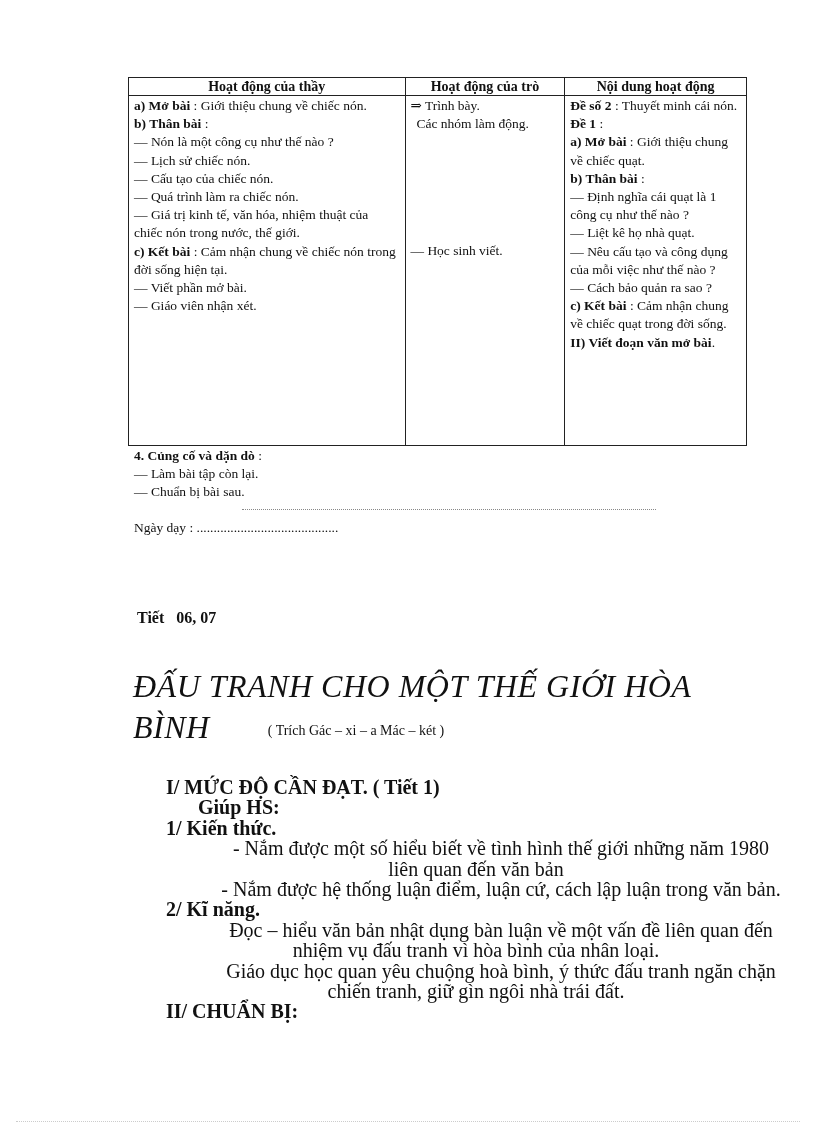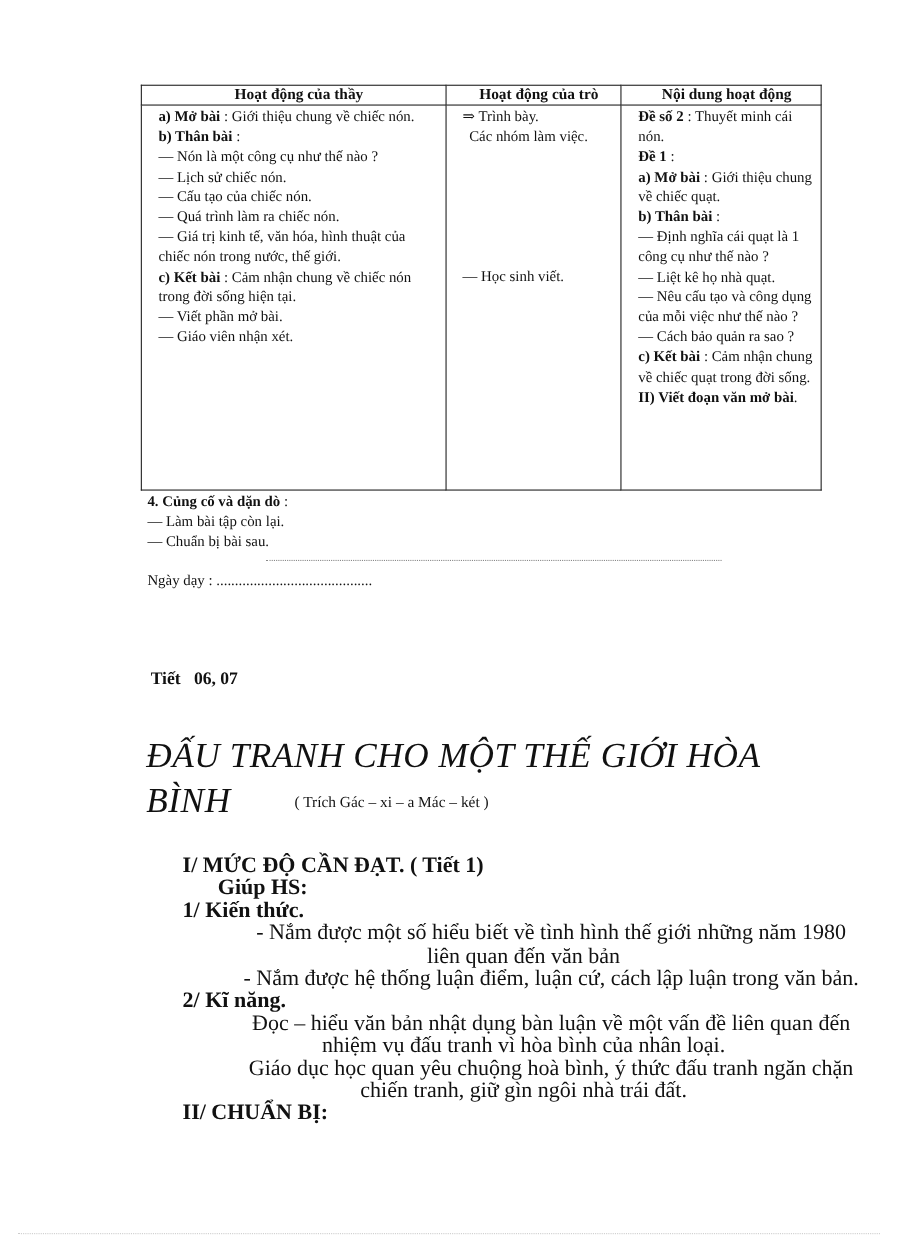--- a/index.html
+++ b/index.html
@@ -1,21 +1,21 @@
 <!DOCTYPE html>
 <html><head>
 <meta charset="utf-8">
 <style>
   html, body { margin:0; padding:0; background:#ffffff; }
   body { width:816px; height:1123px; position:relative; overflow:hidden;
          font-family:"Liberation Serif","DejaVu Serif",serif; color:#111; }
   .page { position:absolute; left:0; top:0; width:816px; height:1123px; }
   table.lesson { position:absolute; left:128px; top:77px; width:619px;
                  border-collapse:collapse; font-size:13.5px; line-height:18.2px; }
-  table.lesson th, table.lesson td { border:1.2px solid #222; vertical-align:top; padding:1px 5px 0 15px;margin-top:40px; }
+  table.lesson th, table.lesson td { border:1.2px solid #222; vertical-align:top; padding:1px 5px 0 5px;margin-top:40px; }
   table.lesson th { font-weight:bold; text-align:center; height:17px; padding-top:0; line-height:17px; font-size:14px; }
   col.c1 { width:277px; } col.c2 { width:160px; } col.c3 { width:182px; }
   td.body-cell { height:348px; }
   .b { font-weight:bold; }
   .line { display:block; white-space:pre-wrap; }
   .indent-sm { padding-left:6px; }
   .gap { display:block; height:109px; }
   .after-table { position:absolute; left:134px; top:447px; font-size:13.5px; line-height:18.2px; }
   .sep { position:absolute; left:242px; top:509px; width:414px; border-top:1px dotted #888; }
   .dates { position:absolute; left:134px; top:519px; font-size:13.5px; line-height:18.2px; }
@@ -49,28 +49,28 @@
     </thead>
     <tbody>
       <tr>
         <td class="body-cell">
           <span class="line"><span class="b">a) Mở bài</span><span> : Giới thiệu chung về chiếc nón.</span></span>
           <span class="line"><span class="b">b) Thân bài</span><span> :</span></span>
           <span class="line">— Nón là một công cụ như thế nào ?</span>
           <span class="line">— Lịch sử chiếc nón.</span>
           <span class="line">— Cấu tạo của chiếc nón.</span>
           <span class="line">— Quá trình làm ra chiếc nón.</span>
-          <span class="line">— Giá trị kinh tế, văn hóa, hình thuật của chiếc nón trong nước, thế giới.</span>
+          <span class="line">— Giá trị kinh tế, văn hóa, nhiệm thuật của chiếc nón trong nước, thế giới.</span>
           <span class="line"><span class="b">c) Kết bài</span><span> : Cảm nhận chung về chiếc nón trong đời sống hiện tại.</span></span>
           <span class="line">— Viết phần mở bài.</span>
           <span class="line">— Giáo viên nhận xét.</span>
         </td>
         <td class="body-cell">
           <span class="line">⇒ Trình bày.</span>
-          <span class="line indent-sm">Các nhóm làm việc.</span>
+          <span class="line indent-sm">Các nhóm làm động.</span>
           <span class="gap"></span>
           <span class="line">— Học sinh viết.</span>
         </td>
         <td class="body-cell">
           <span class="line"><span class="b">Đề số 2</span><span> : Thuyết minh cái nón.</span></span>
           <span class="line"><span class="b">Đề 1</span><span> :</span></span>
           <span class="line"><span class="b">a) Mở bài</span><span> : Giới thiệu chung về chiếc quạt.</span></span>
           <span class="line"><span class="b">b) Thân bài</span><span> :</span></span>
           <span class="line">— Định nghĩa cái quạt là 1 công cụ như thế nào ?</span>
           <span class="line">— Liệt kê họ nhà quạt.</span>

